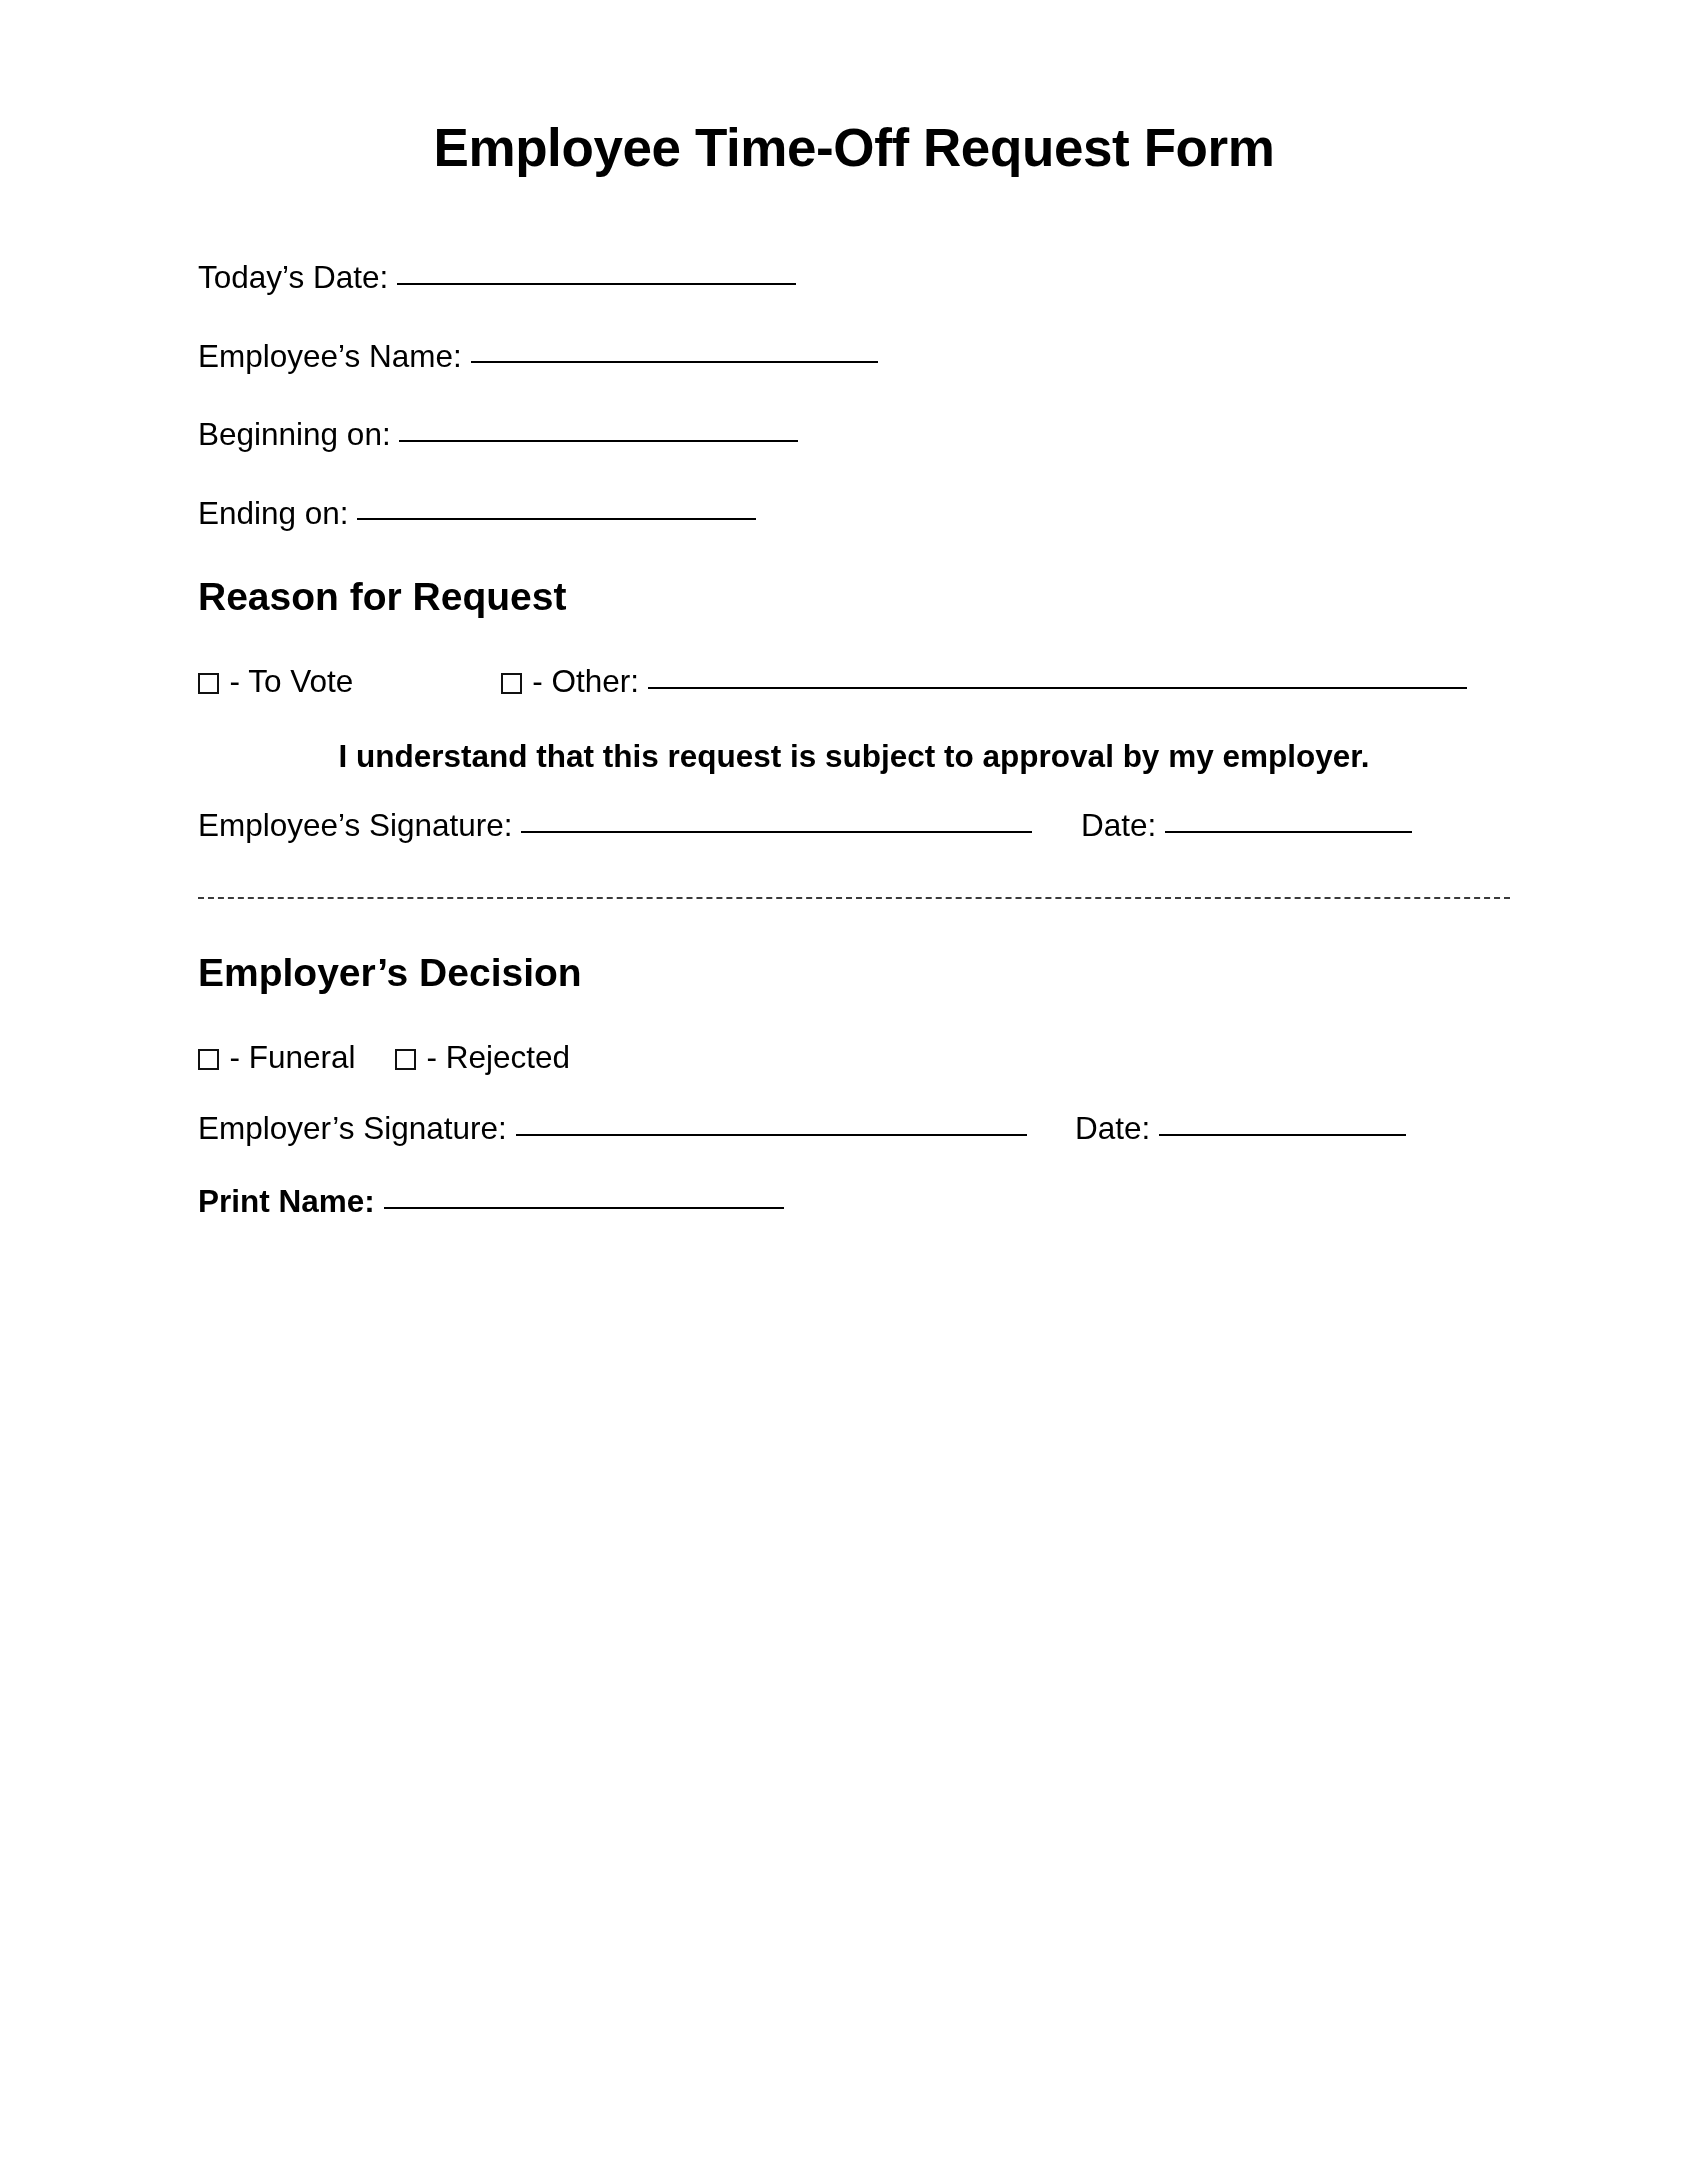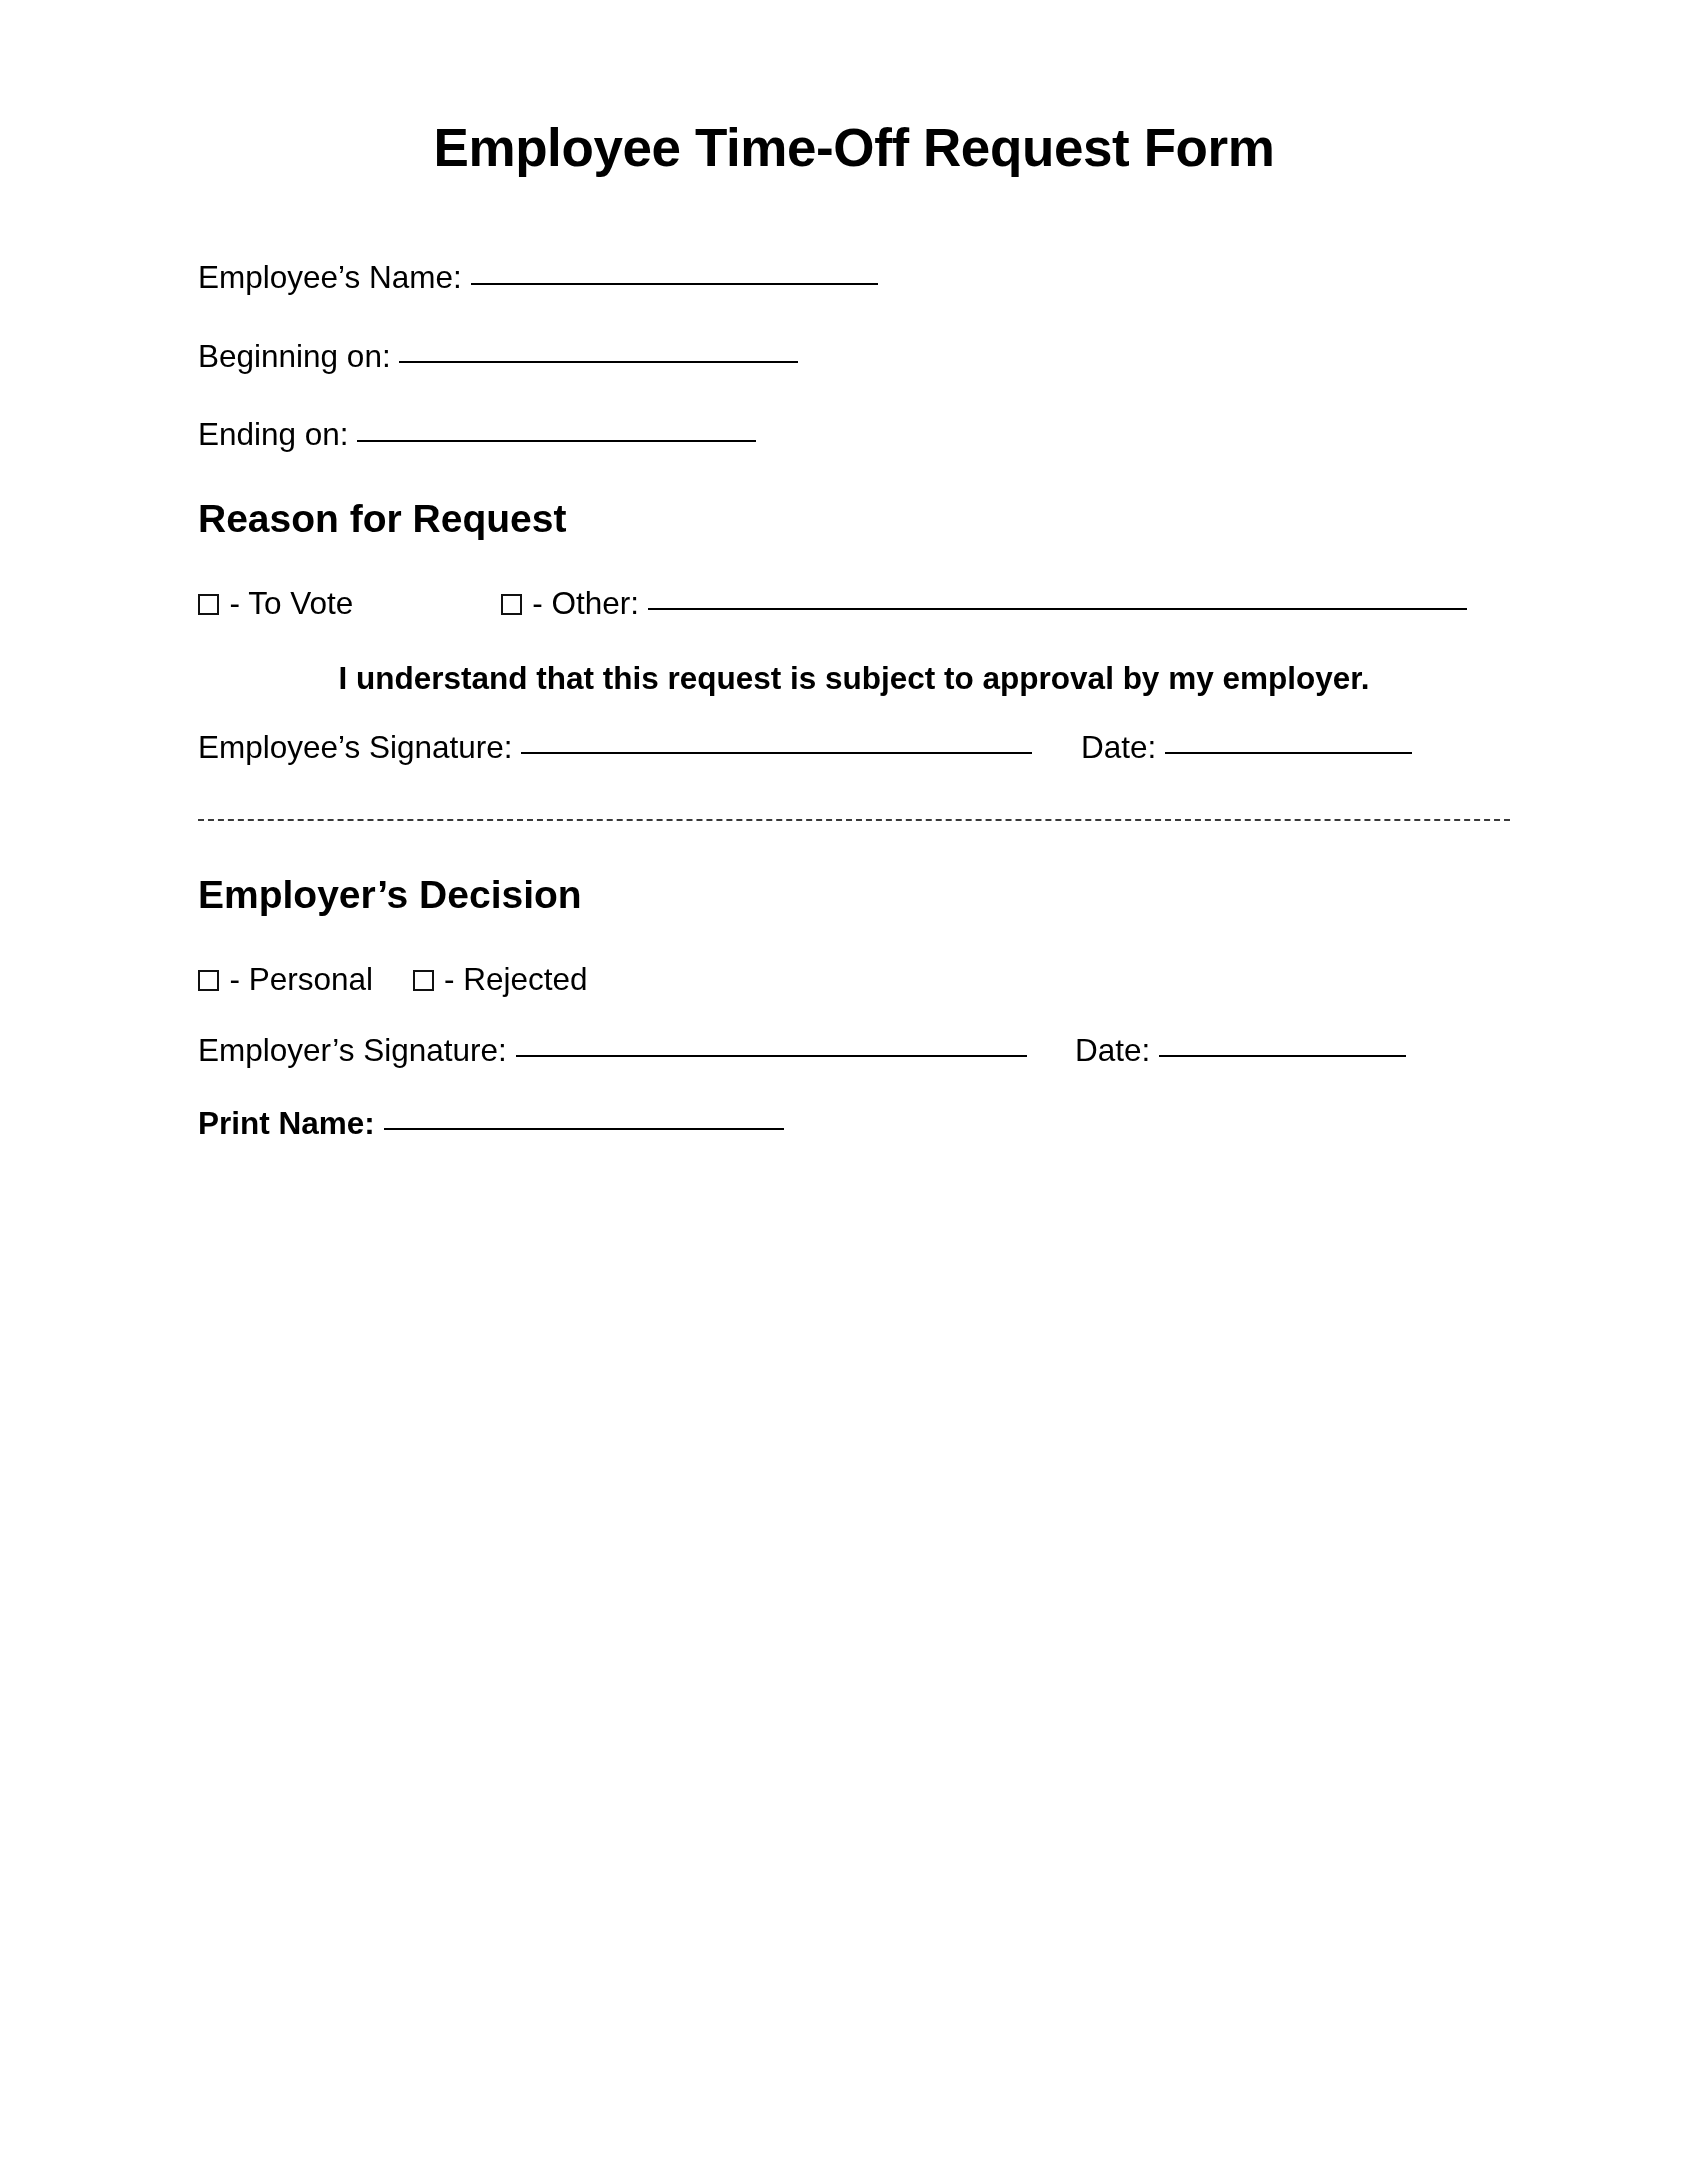--- a/index.html
+++ b/index.html
@@ -151,20 +151,24 @@
 <body>
 
 <div class="page">
 
   <div class="content">
 
     <h1 class="form-title">Employee Time-Off Request Form</h1>
 
     <div class="fields">
 
+      <div class="field-row">
+        <span class="field-label">Today’s Date:</span>
+        <span class="blank blank-260"></span>
+      </div>
 
       <div class="field-row">
         <span class="field-label">Employee’s Name:</span>
         <span class="blank blank-265"></span>
       </div>
 
 
       <div class="field-row">
         <span class="field-label">Beginning on:</span>
         <span class="blank blank-260"></span>
@@ -205,21 +209,21 @@
       <span class="blank blank-date"></span>
     </div>
 
     <div class="divider"></div>
 
     <div class="employer-section">
       <h2 class="section-title">Employer’s Decision</h2>
 
       <div class="decision-row">
         <span class="chk"></span>
-        <span>- Personal</span>
+        <span>- Funeral</span>
         <span class="gap-r"></span>
         <span class="chk"></span>
         <span>- Rejected</span>
       </div>
 
       <div class="employer-sig-row">
         <span>Employer’s Signature:</span>
         <span class="blank blank-sig"></span>
         <span class="gap-xl"></span>
         <span>Date:</span>

